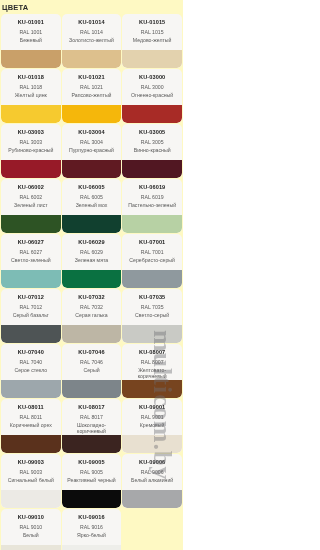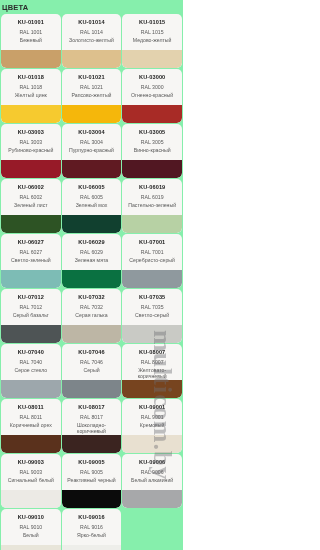--- a/index.html
+++ b/index.html
@@ -9,21 +9,21 @@
     width: 183px;
     height: 550px;
     background: #ffffff;
     font-family: "Liberation Sans", sans-serif;
     overflow: hidden;
   }
   #page {
     position: relative;
     width: 183px;
     height: 550px;
-    background: #86efac;
+    background: #fef9c3;
     overflow: hidden;
   }
   .section-title {
     font-size: 7.5px;
     font-weight: bold;
     color: #2b2b2b;
     letter-spacing: 0.2px;
     padding: 3px 0 3px 2px;
     line-height: 9px;
     height: 14px;

